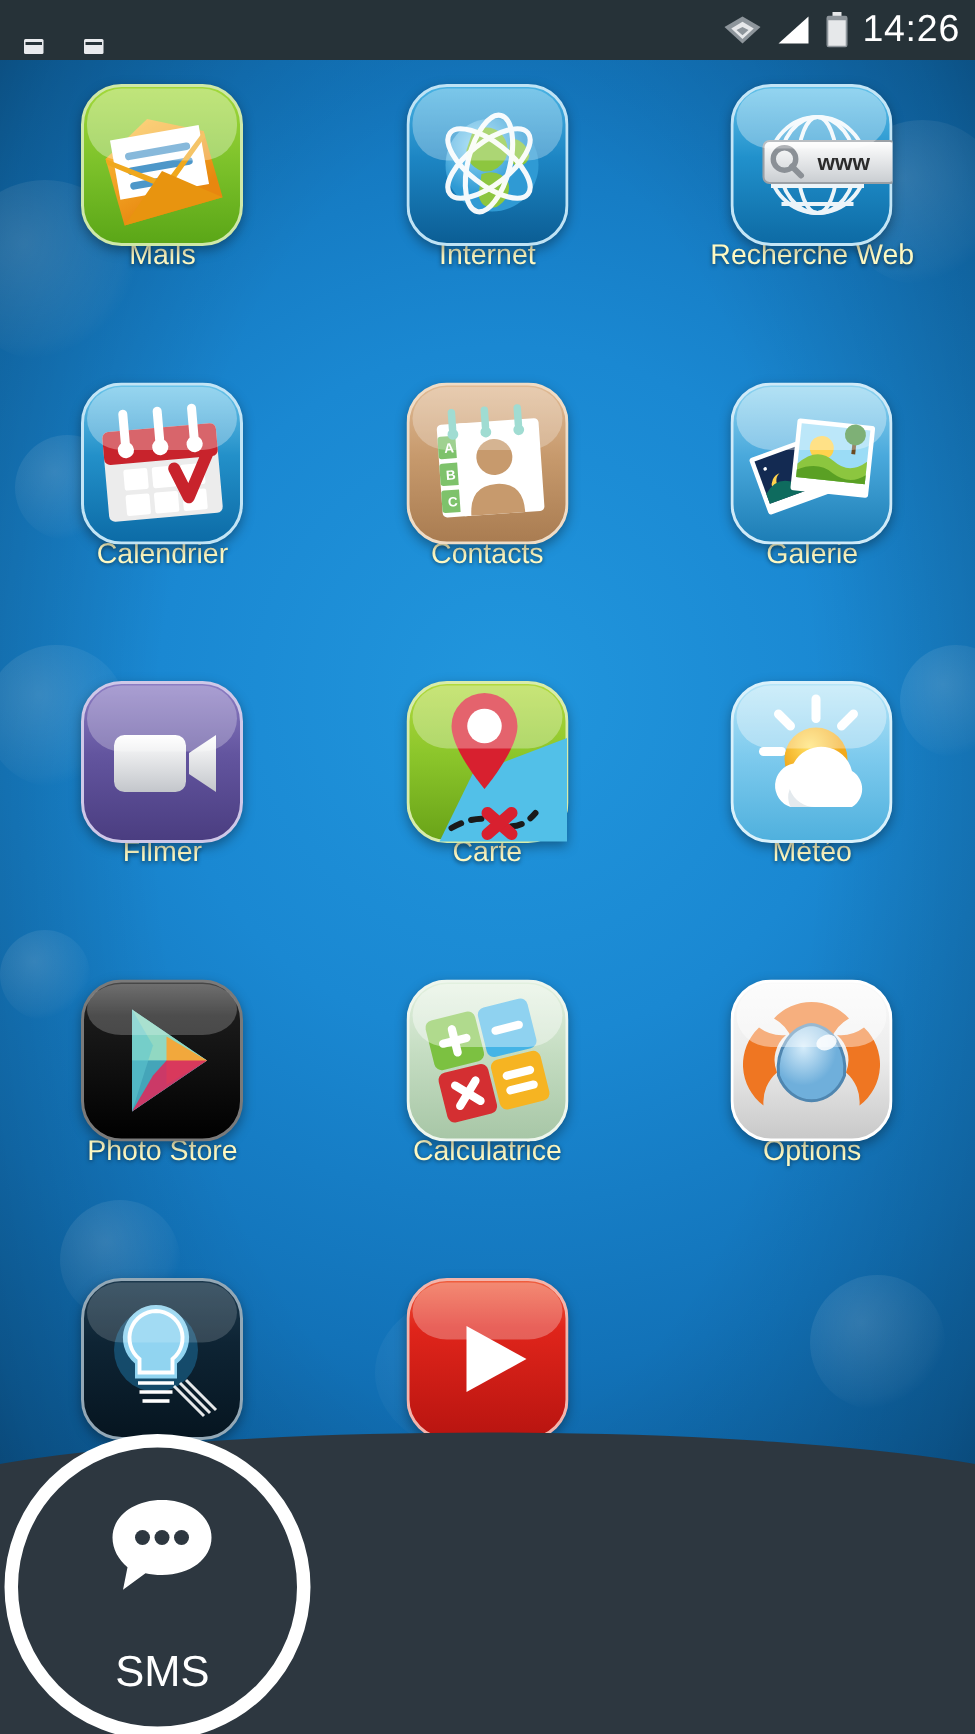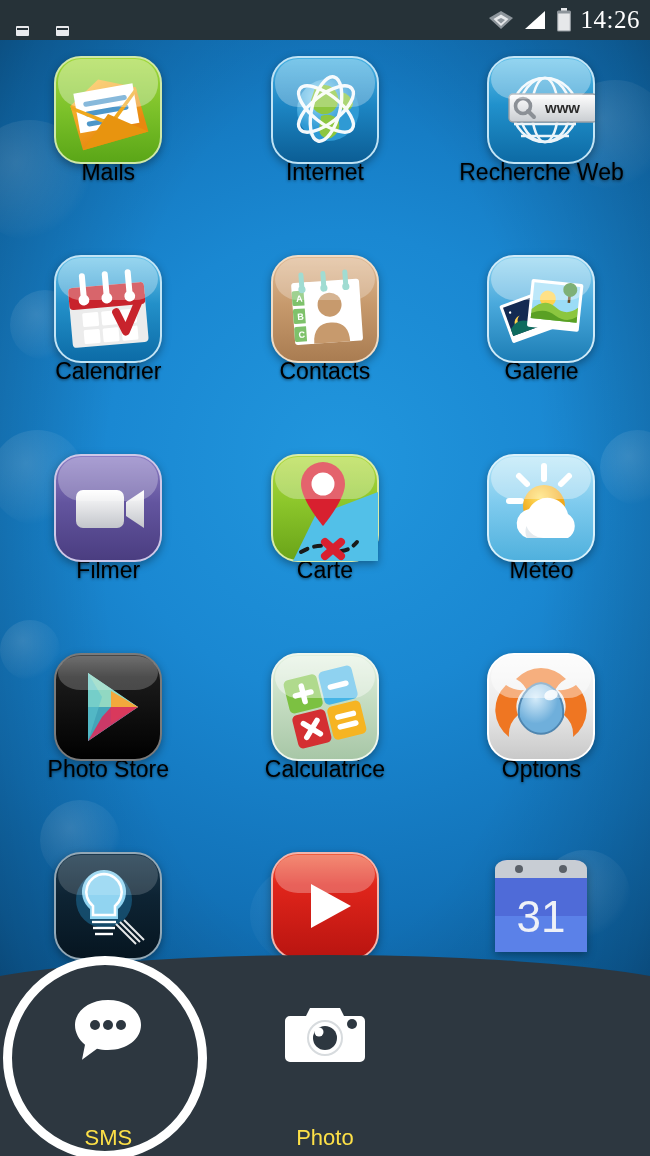--- a/index.html
+++ b/index.html
@@ -69,21 +69,20 @@
     align-items: center;
     gap: 9px;
   }
   .status-time {
     color: #ffffff;
     font-size: 25px;
     letter-spacing: 0.5px;
     font-weight: 400;
     line-height: 1;
     padding-bottom: 2px;
-    font-family: Liberation Serif, serif;
   }
 
   
   .app-grid {
     position: absolute;
     left: 0; top: 40px;
     width: 650px;
     z-index: 10;
   }
   .app-row {
@@ -99,22 +98,22 @@
     box-sizing: border-box;
   }
   .app-icon {
     position: relative;
     width: 108px;
     height: 92px;
     filter: drop-shadow(0 3px 4px rgba(0,0,0,0.35));
   }
   .app-label {
     margin-top: 13px;
-    color: #000000;
-    font-size: 23px;
+    color: #fef9c3;
+    font-size: 19px;
     font-weight: 400;
     white-space: nowrap;
     text-shadow: 0 1px 3px rgba(0,0,0,0.55);
     line-height: 1;
   }
 
   
   .dock {
     position: absolute;
     left: 0; top: 955px;
@@ -139,23 +138,23 @@
   }
   .dock-cell {
     width: 216.6px;
     position: relative;
     display: flex;
     flex-direction: column;
     align-items: center;
   }
   .dock-label {
     position: absolute;
-    top: 172px;
-    color: #fde047;
-    font-size: 22px;
+    top: 146px;
+    color: #ffffff;
+    font-size: 29px;
     white-space: nowrap;
     line-height: 1;
   }
   .dock-icon {
     position: absolute;
     top: 33px;
     width: 90px; height: 90px;
   }
   .phone-icon-wrap {
     position: absolute;
@@ -647,35 +646,20 @@
               </linearGradient>
             </defs>
             <rect x="1" y="1" width="106" height="106" rx="26" fill="url(#ytbg)" stroke="#f3b4ab" stroke-width="2"></rect>
             <path d="M40 32 L80 54 L40 76 Z" fill="#ffffff"></path>
             <rect x="4" y="3" width="100" height="38" rx="23" fill="rgba(255,255,255,0.28)"></rect>
           </svg>
         </div>
         <div class="app-label"></div>
       </div>
 
-      <div class="app-cell">
-        <div class="app-icon">
-          <svg viewBox="0 0 108 108" width="108" height="108">
-            <rect x="8" y="8" width="92" height="92" rx="12" fill="#4f6bd8"></rect>
-            <rect x="8" y="8" width="92" height="18" rx="12" fill="#c8cdd4"></rect>
-            <rect x="8" y="18" width="92" height="8" fill="#c8cdd4"></rect>
-            <circle cx="32" cy="17" r="4" fill="#5a6068"></circle>
-            <circle cx="76" cy="17" r="4" fill="#5a6068"></circle>
-            <rect x="8" y="64" width="92" height="36" rx="0" fill="#5b81e8"></rect>
-            <rect x="8" y="88" width="92" height="12" rx="0" fill="#5b81e8"></rect>
-            <text x="54" y="80" text-anchor="middle" font-family="Liberation Sans, sans-serif" font-size="44" fill="#eef1f7">31</text>
-          </svg>
-        </div>
-        <div class="app-label"></div>
-      </div>
     </div>
 
   </div>
 
   <div class="dock">
     <div class="dock-bg"></div>
 
     <div class="dock-items">
 
       <div class="dock-cell">
@@ -686,30 +670,18 @@
               <circle cx="32" cy="37" r="5"></circle>
                 <circle cx="45" cy="37" r="5"></circle>
                 <circle cx="58" cy="37" r="5"></circle>
             </g>
           </svg>
         </div>
         <div class="dock-label">SMS</div>
       </div>
 
 
-      <div class="dock-cell">
-        <div class="dock-icon">
-          <svg viewBox="0 0 90 90" width="90" height="90">
-            <path d="M30 20 l30 0 l4 8 l16 0 a5 5 0 0 1 5 5 l0 36 a5 5 0 0 1 -5 5 l-70 0 a5 5 0 0 1 -5 -5 l0 -36 a5 5 0 0 1 5 -5 l16 0 Z" fill="#ffffff"></path>
-            <circle cx="45" cy="50" r="17" fill="#ffffff" stroke="#d7dbde" stroke-width="2"></circle>
-            <circle cx="45" cy="50" r="12" fill="#2d3740"></circle>
-            <circle cx="39" cy="44" r="4.5" fill="#ffffff"></circle>
-            <circle cx="72" cy="36" r="5" fill="#2d3740"></circle>
-          </svg>
-        </div>
-        <div class="dock-label">Photo</div>
-      </div>
     </div>
 
     <div class="highlight-ring"></div>
   </div>
 
 </div>
 
 </body></html>

